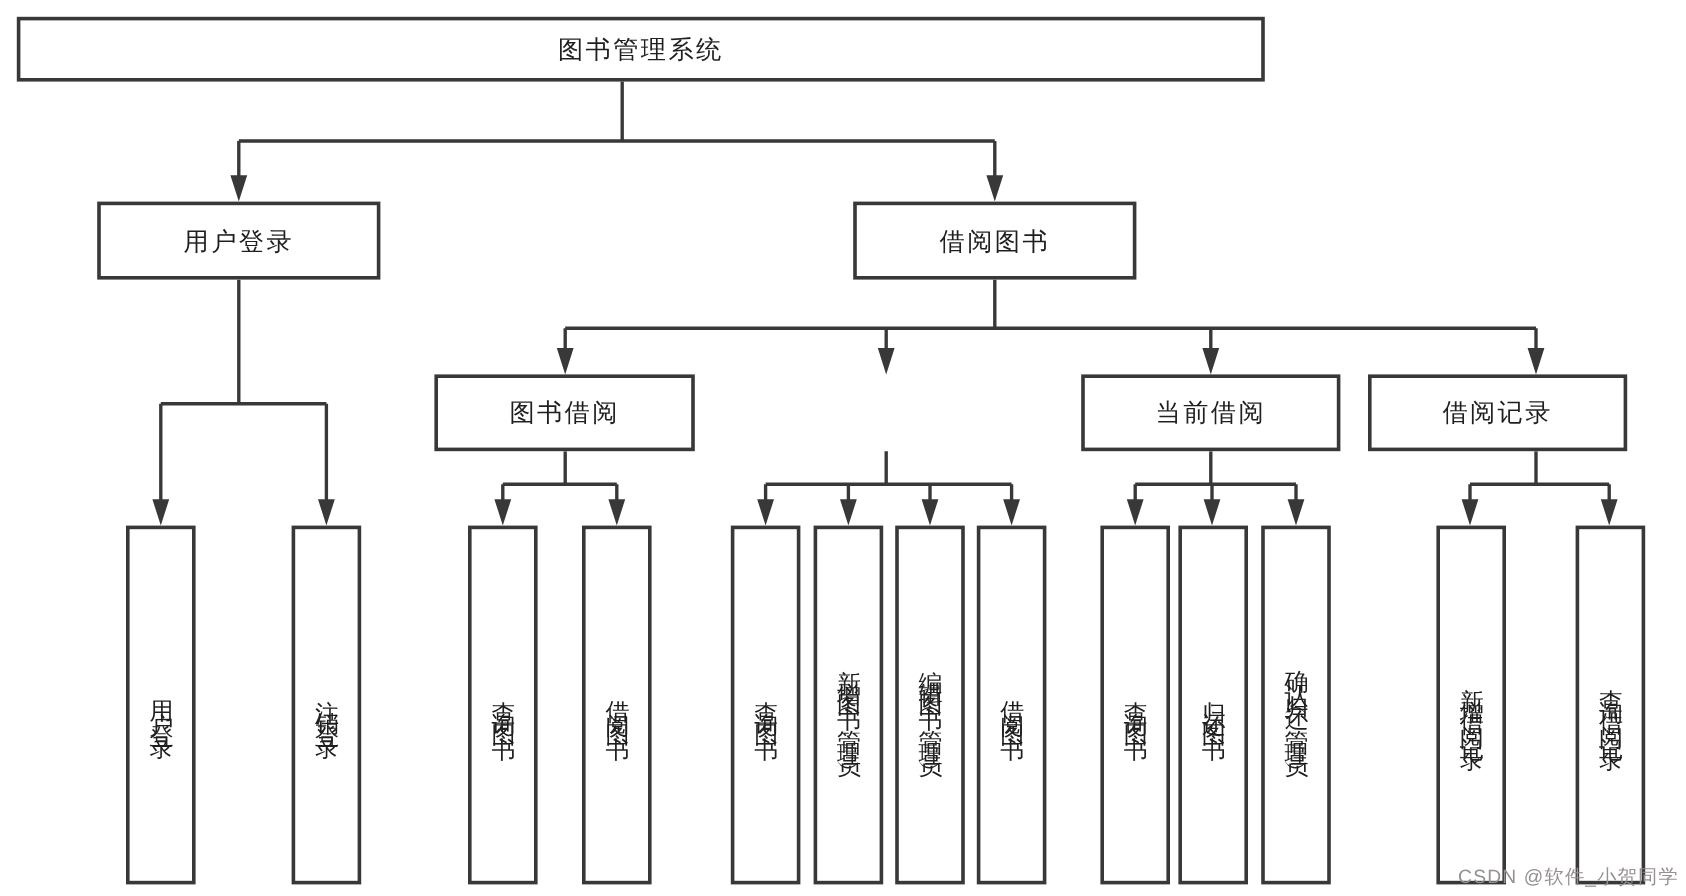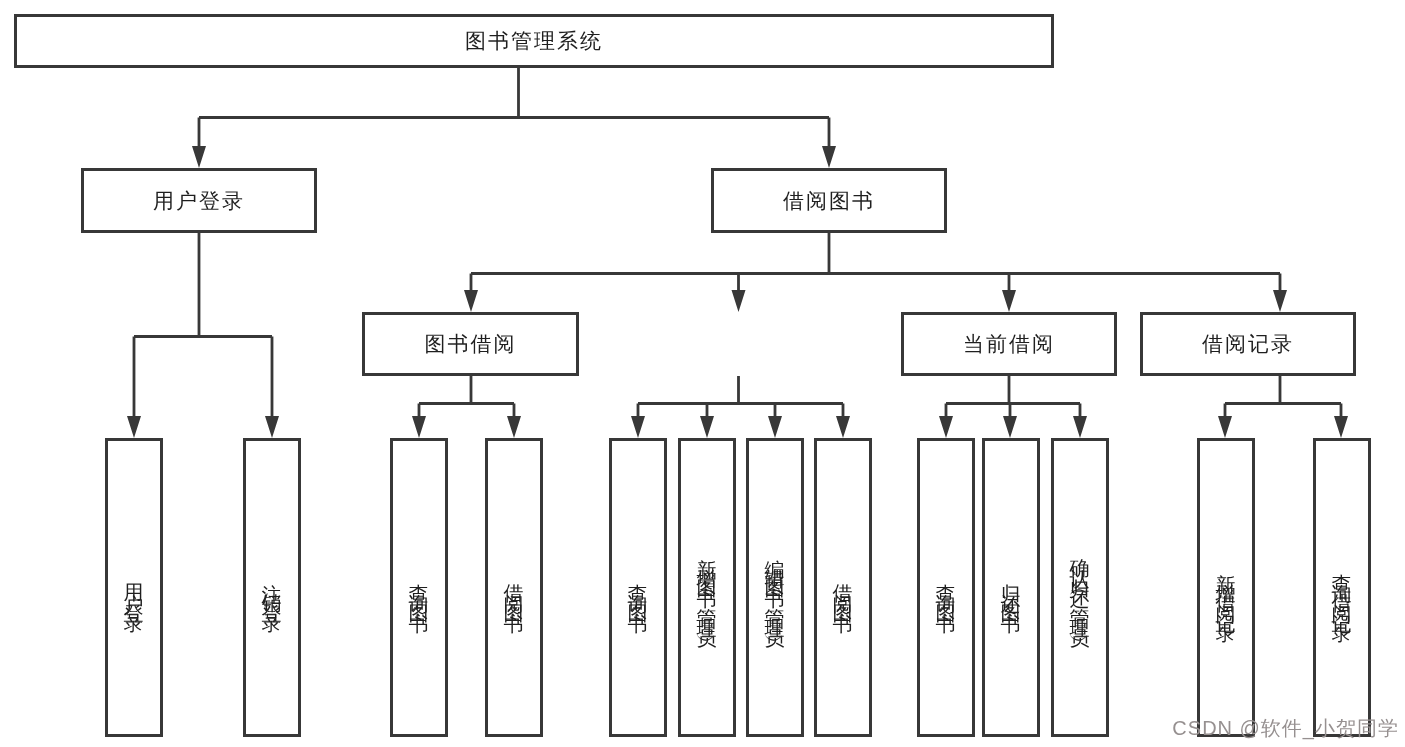--- a/index.html
+++ b/index.html
@@ -67,21 +67,21 @@
   .n-lf8   { left: 814px; }
   .n-lf9   { left: 917px; }
   .n-lf10  { left: 982px; }
   .n-lf11  { left: 1051px; }
   .n-lf12  { left: 1197px; }
   .n-lf13  { left: 1313px; }
   #watermark {
     position: absolute;
     right: 6px;
     bottom: 5px;
-    font-size: 20px;
+    font-size: 16px;
     letter-spacing: 1px;
     color: var(--watermark, #969090);
     white-space: nowrap;
   }
 </style>
 </head>
 <body>
 
 <div id="canvas">
 

